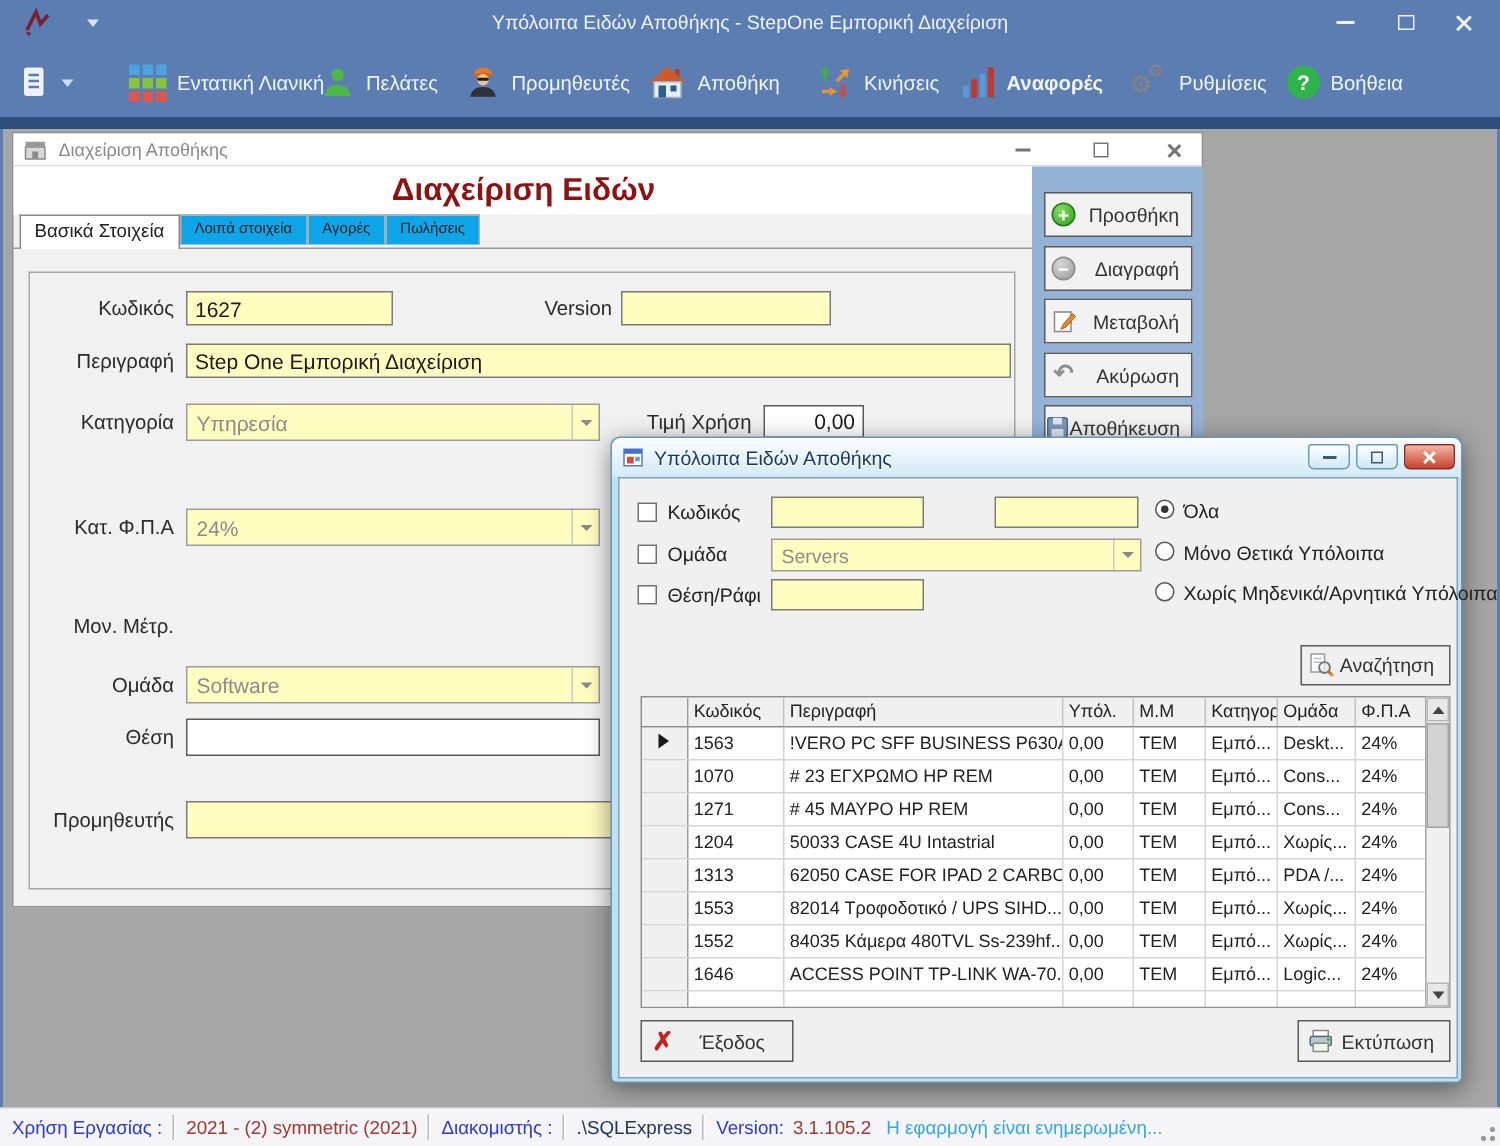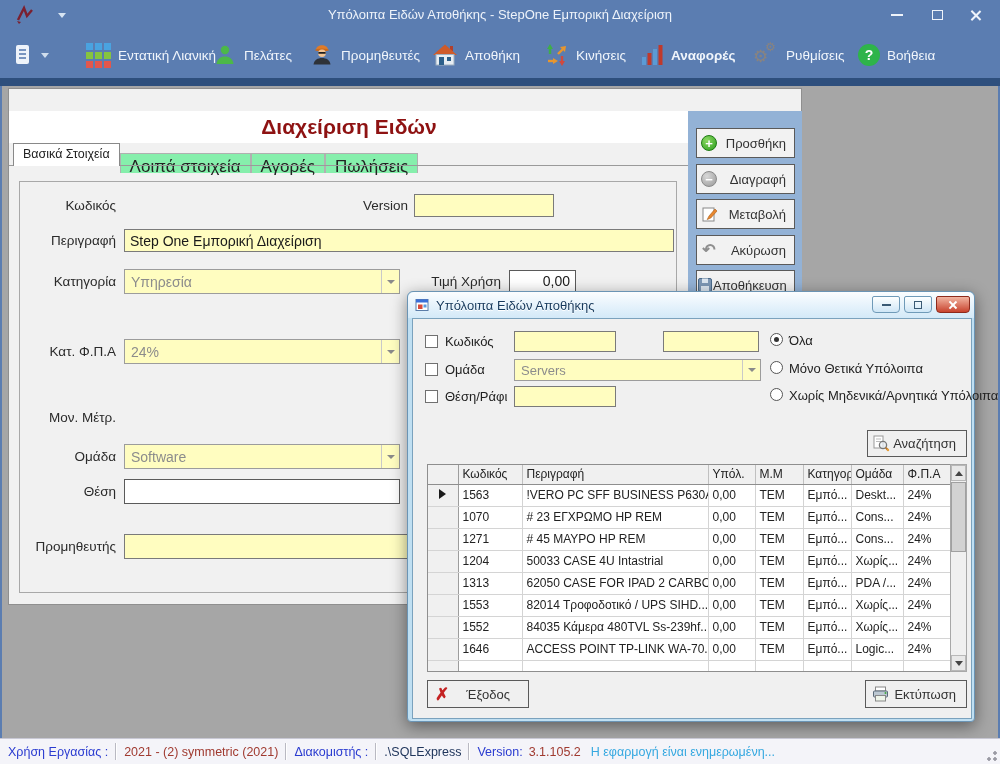--- a/index.html
+++ b/index.html
@@ -43,22 +43,22 @@
   .iw-ctl { position:absolute; top:3px; width:26px; height:16px; display:flex; align-items:center; justify-content:center; }
   .iw-minbar { width:10px; height:2px; background:#777; }
   .iw-maxbox { width:10px; height:10px; border:1.2px solid #777; }
   .iw-x { position:relative; width:11px; height:11px; }
   .iw-x::before, .iw-x::after { content:""; position:absolute; left:5px; top:0; width:1.5px; height:11px; background:#777; }
   .iw-x::before { transform:rotate(45deg); } .iw-x::after { transform:rotate(-45deg); }
   .iw-headband { position:absolute; left:0; top:22px; width:100%; height:32px; background:#fff; }
   .iw-heading { position:absolute; left:0; top:4px; width:680px; text-align:center;
                 color:#8e1212; font-size:21px; font-weight:bold; }
   .tabs { position:absolute; left:4px; top:54px; height:22px; display:flex; }
-  .tab { font-size:17px; color:#222; padding:3px 9px 0 9px; height:20px; margin-top:10px;
-         border:1px solid #b0b0b0; border-bottom:none; background:#86efac; }
+  .tab { font-size:10px; color:#222; padding:3px 9px 0 9px; height:20px; margin-top:0;
+         border:1px solid #b0b0b0; border-bottom:none; background:#0ea5e9; }
   .tab.active { height:23px; margin-top:0; background:#fff; border-color:#898989; font-size:12.5px; z-index:3; }
   .tabline { position:absolute; left:0; top:76px; width:679px; border-top:1px solid #9a9a9a; }
   .groupbox { position:absolute; left:10px; top:92px; width:658px; height:412px; border:1px solid #a8a8a8; }
 
   .flabel { position:absolute; font-size:13.5px; color:#2b2b2b; text-align:right; }
   .yinput { background:#fffdc0; border:1px solid #7a7a7a; font-size:14px; color:#1a1a1a;
             padding:0 5px; font-family:"Liberation Sans", sans-serif; }
   .winput { background:#fff; border:1px solid #5a5a5a; font-size:14px; color:#1a1a1a;
             padding:0 5px; font-family:"Liberation Sans", sans-serif; }
   .combo { position:absolute; background:#fffdc0; border:1px solid #9c9c9c; display:flex; align-items:center; }
@@ -249,34 +249,52 @@
     </div>
 
     <div class="tb-item" style="left:858px;">
       <span class="help-circle">?</span>
       <span>Βοήθεια</span>
     </div>
   </div>
   <div class="toolstrip-bottom"></div>
 
   <div class="iwin">
+    <div class="iw-titlebar">
+      <svg width="15" height="14" viewBox="0 0 15 14" style="margin-left:7px;">
+          <rect x="1" y="5" width="13" height="8" fill="#d8d8d8" stroke="#8a8a8a"></rect>
+          <rect x="1" y="1.5" width="13" height="3.5" fill="#9a9a9a"></rect>
+          <rect x="5.5" y="8" width="4" height="5" fill="#8a8a8a"></rect>
+        </svg>
+      <span class="iw-title">Διαχείριση Αποθήκης</span>
+      <div class="iw-ctl" style="left:660px;">
+          <span class="iw-minbar"></span>
+        </div>
+      <div class="iw-ctl" style="left:712px;">
+          <span class="iw-maxbox"></span>
+        </div>
+      <div class="iw-ctl" style="left:760px;">
+          <span class="iw-x"></span>
+        </div>
+    </div>
     <div class="iw-headband">
       <div class="iw-heading">Διαχείριση Ειδών</div>
     </div>
 
     <div class="tabs">
       <div class="tab active">Βασικά Στοιχεία</div>
       <div class="tab">Λοιπά στοιχεία</div>
       <div class="tab">Αγορές</div>
       <div class="tab">Πωλήσεις</div>
     </div>
     <div class="tabline"></div>
     <div class="groupbox"></div>
 
     <div class="flabel" style="left:0; top:109px; width:107px;">Κωδικός</div>
+    <input class="yinput abs" style="left: 115px; top: 105px; width: 138px; height: 23px;" value="1627">
     <div class="flabel" style="left:300px; top:109px; width:99px;">Version</div>
     <input class="yinput abs" style="left: 405px; top: 105px; width: 140px; height: 23px;">
 
     <div class="flabel" style="left:0; top:144px; width:107px;">Περιγραφή</div>
     <input class="yinput abs" style="left: 115px; top: 140px; width: 550px; height: 23px;" value="Step One Εμπορική Διαχείριση">
 
     <div class="flabel" style="left:0; top:185px; width:107px;">Κατηγορία</div>
     <div class="combo" style="left:115px; top:180px; width:276px; height:25px;gap:39px;">
       <span class="cval">Υπηρεσία</span>
       <span class="cbtn">

